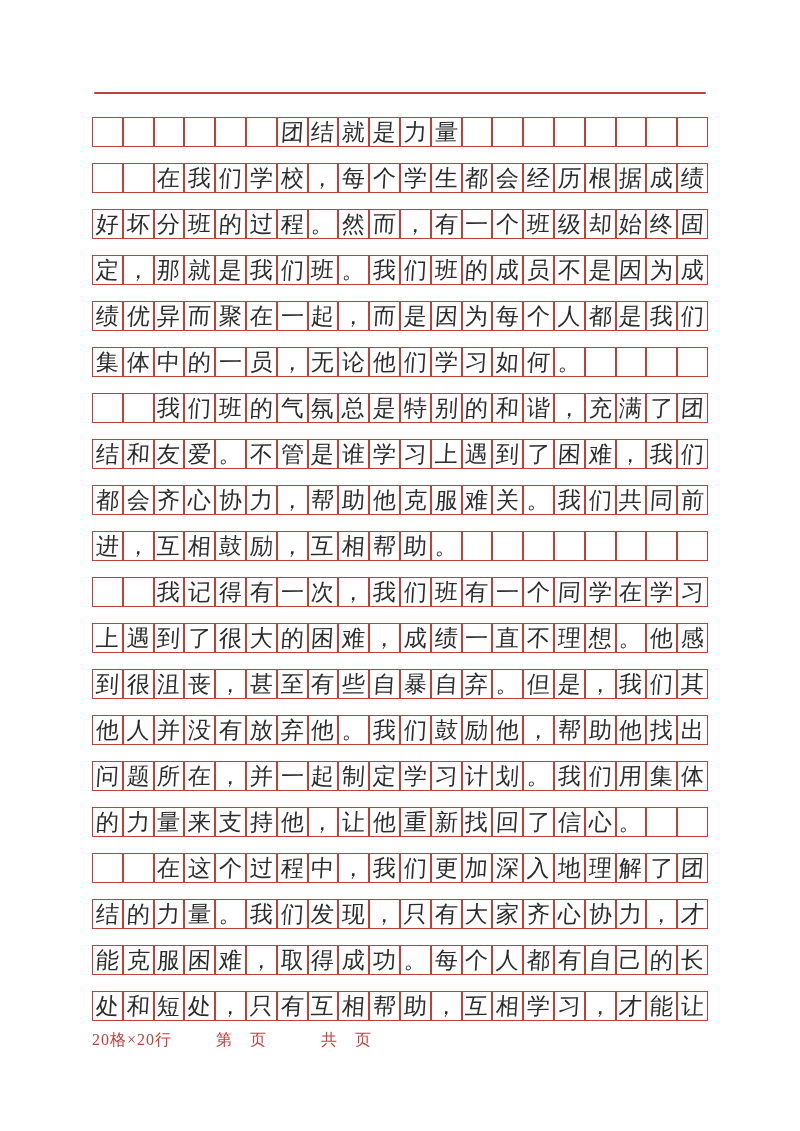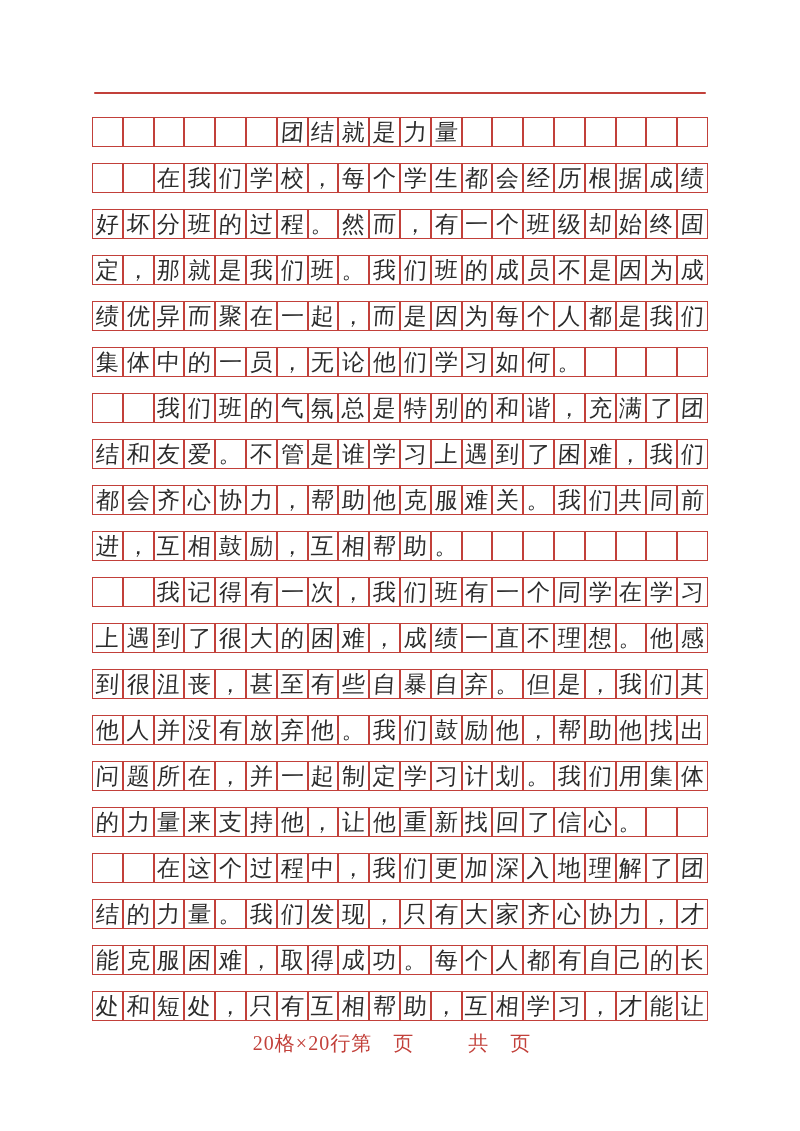--- a/index.html
+++ b/index.html
@@ -49,30 +49,30 @@
   .ch {
     font-size: 23px;
     line-height: 1;
     color: var(--ink-color, #2b2b2b);
     transform: skewX(-4deg) rotate(-0.5deg);
     white-space: pre;
   }
   .footer {
     position: absolute;
     top: 1030px;
-    left: 84px;
+    left: 92px;
     width: 616px;
     display: flex;
-    justify-content: center;
+    justify-content: flex-start;
     align-items: baseline;
     color: var(--footer-color, #c2403a);
-    font-size: 20px;
+    font-size: 16px;
     letter-spacing: 1px;
   }
-  .footer .spacer-a { }
+  .footer .spacer-a { margin-left: 44px; }
   .footer .spacer-b { margin-left: 54px; font-family: Liberation Serif, serif; }
 </style>
 </head>
 <body>
 
 <div class="sheet">
   <div class="top-rule"></div>
 
   <div class="grid">
       <div class="grid-row">

